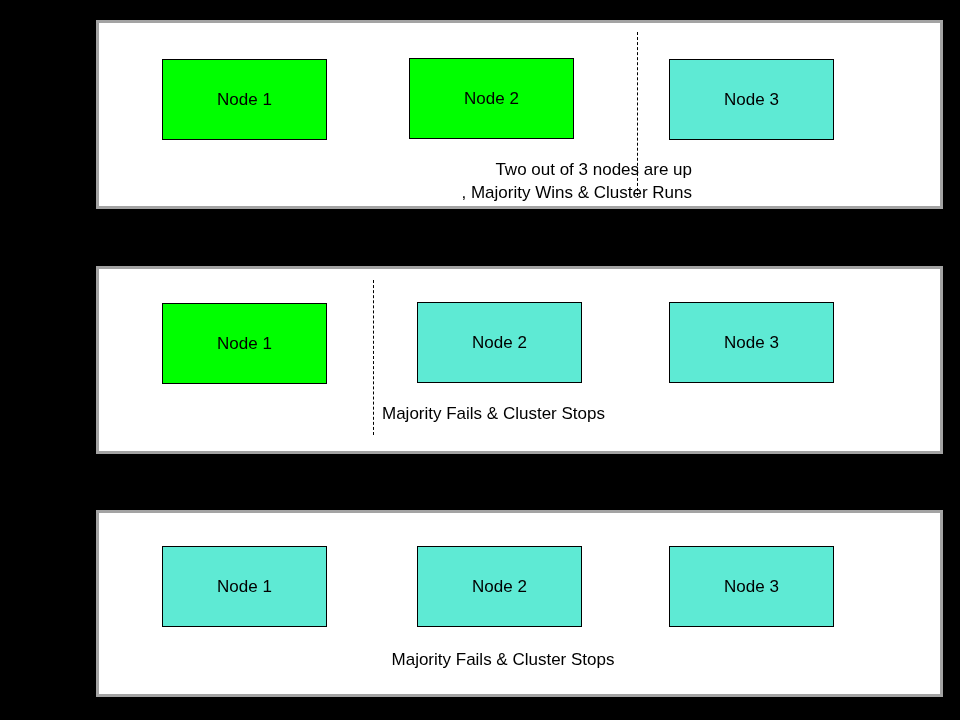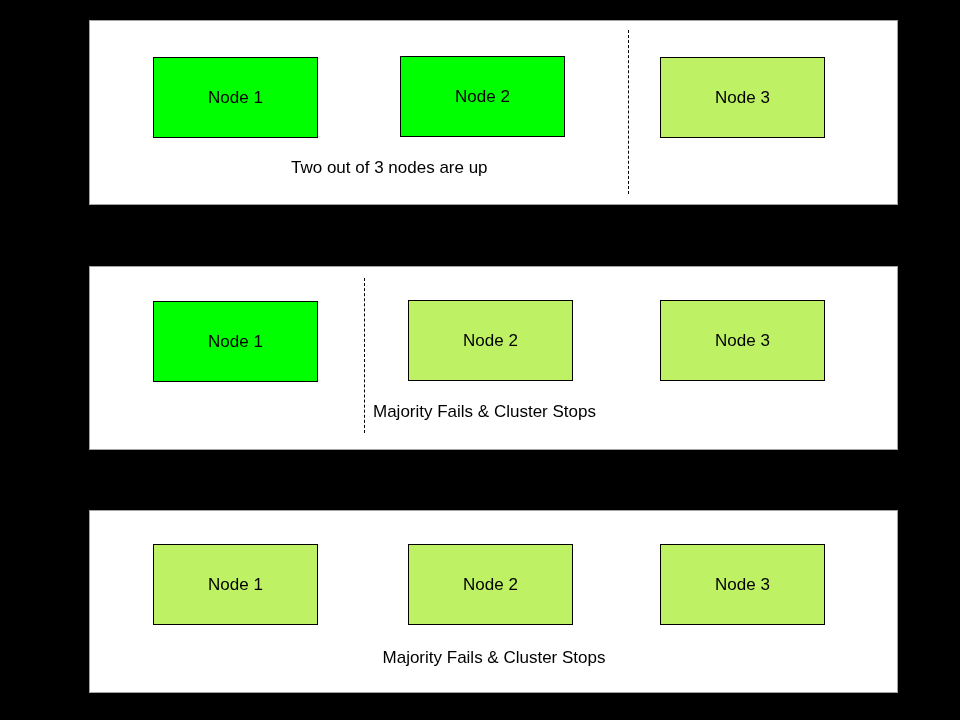--- a/index.html
+++ b/index.html
@@ -10,53 +10,54 @@
   }
   #canvas {
     position: relative;
     width: 960px;
     height: 720px;
     background: #000000;
     overflow: hidden;
   }
   .panel {
     position: absolute;
-    left: 89px;
+    left: 96px;
     width: 807px;
     background: #ffffff;
-    border: 1px solid #a3a3a3;
+    border: 3px solid #a3a3a3;
+    padding-left: 34px;
   }
   #panel-1 { top: 20px;  height: 183px; }
   #panel-2 { top: 266px; height: 182px; }
   #panel-3 { top: 510px; height: 181px; }
 
   .node {
     position: absolute;
     width: 163px;
     height: 79px;
     border: 1px solid #000000;
     display: flex;
     align-items: center;
     justify-content: center;
     font-size: 17px;
     color: #000000;
   }
   .node.up   { background: #00ff00; }
-  .node.down { background: #bef264; }
+  .node.down { background: #5eead4; }
 
   .divider {
     position: absolute;
     width: 0;
     border-left: 1.5px dashed #000000;
   }
   #panel-1 .node-1 { left: 63px;  top: 36px; }
   #panel-1 .node-2 { left: 310px; top: 35px; }
   #panel-1 .node-3 { left: 570px; top: 36px; }
   #panel-1 .divider { left: 538px; top: 9px; height: 164px; }
-  #panel-1 .caption { left: 201px; top: 135px; width: 392px; text-align: left; }
+  #panel-1 .caption { left: 201px; top: 135px; width: 392px; text-align: right; }
 
   #panel-2 .node-1 { left: 63px;  top: 34px; }
   #panel-2 .node-2 { left: 318px; top: 33px; }
   #panel-2 .node-3 { left: 570px; top: 33px; }
   #panel-2 .divider { left: 274px; top: 11px; height: 155px; }
   #panel-2 .caption { left: 283px; top: 133px; width: 330px; text-align: left; }
 
   #panel-3 .node-1 { left: 63px;  top: 33px; }
   #panel-3 .node-2 { left: 318px; top: 33px; }
   #panel-3 .node-3 { left: 570px; top: 33px; }
@@ -81,20 +82,21 @@
     </div>
     <div class="node node-2 up">
       <span>Node 2</span>
     </div>
     <div class="divider"></div>
     <div class="node node-3 down">
       <span>Node 3</span>
     </div>
     <div class="caption">
       <div>Two out of 3 nodes are up</div>
+      <div>, Majority Wins &amp; Cluster Runs</div>
     </div>
   </div>
 
   <div id="panel-2" class="panel">
     <div class="node node-1 up">
       <span>Node 1</span>
     </div>
     <div class="divider"></div>
     <div class="node node-2 down">
       <span>Node 2</span>

